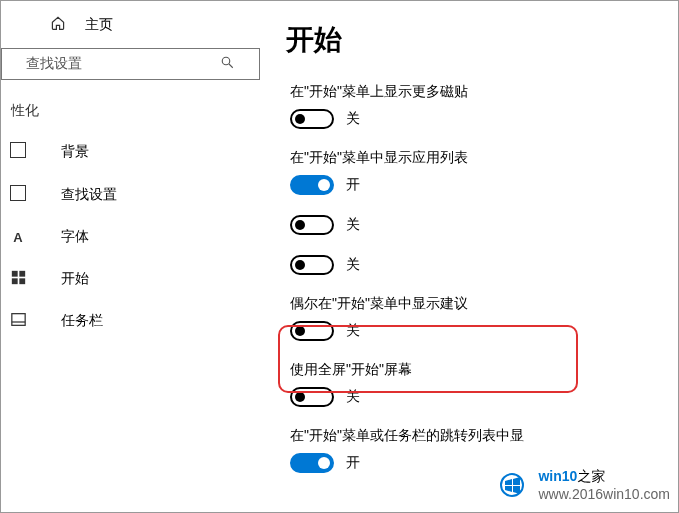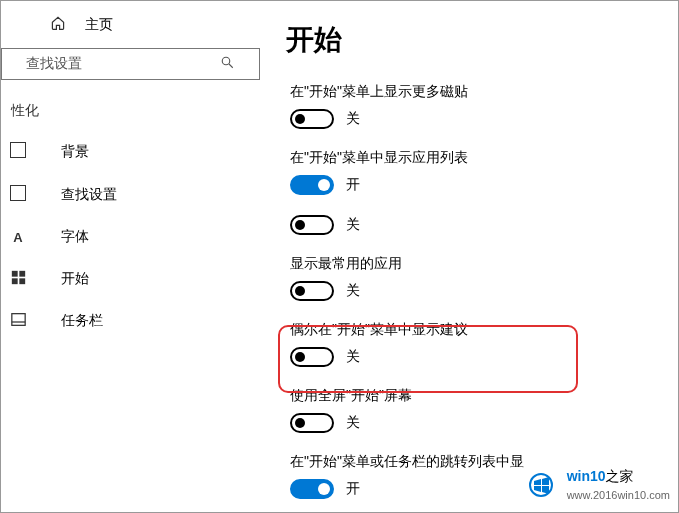--- a/index.html
+++ b/index.html
@@ -144,21 +144,21 @@
       bottom: 10px;
       display: flex;
       align-items: center;
       gap: 14px;
       font-size: 14px;
     }
     .wm-logo {
       width: 24px; height: 24px;
     }
     .wm-text b { color: #0078d4; font-weight: 700; }
-    .wm-url { font-size: 11px; color: #666; }
+    .wm-url { font-size: 14px; color: #666; }
     .cut { overflow: hidden; }
     .icon-box { width:16px; height:16px; border:1.5px solid #333; display:inline-block; }
   </style>
 </head>
 <body>
 
 <div class="frame">
 
   <div class="left-pane">
     <div class="home-row">
@@ -242,21 +242,20 @@
     <div class="setting-group">
       <div class="toggle-row">
         <div class="toggle toggle-off">
             <div class="knob"></div>
           </div>
         <span class="toggle-text">关</span>
       </div>
     </div>
 
     <div class="setting-group">
-      <div class="setting-label">显示最常用的应用</div>
       <div class="toggle-row">
         <div class="toggle toggle-off">
             <div class="knob"></div>
           </div>
         <span class="toggle-text">关</span>
       </div>
     </div>
 
     <div class="setting-group">
       <div class="setting-label">偶尔在"开始"菜单中显示建议</div>

